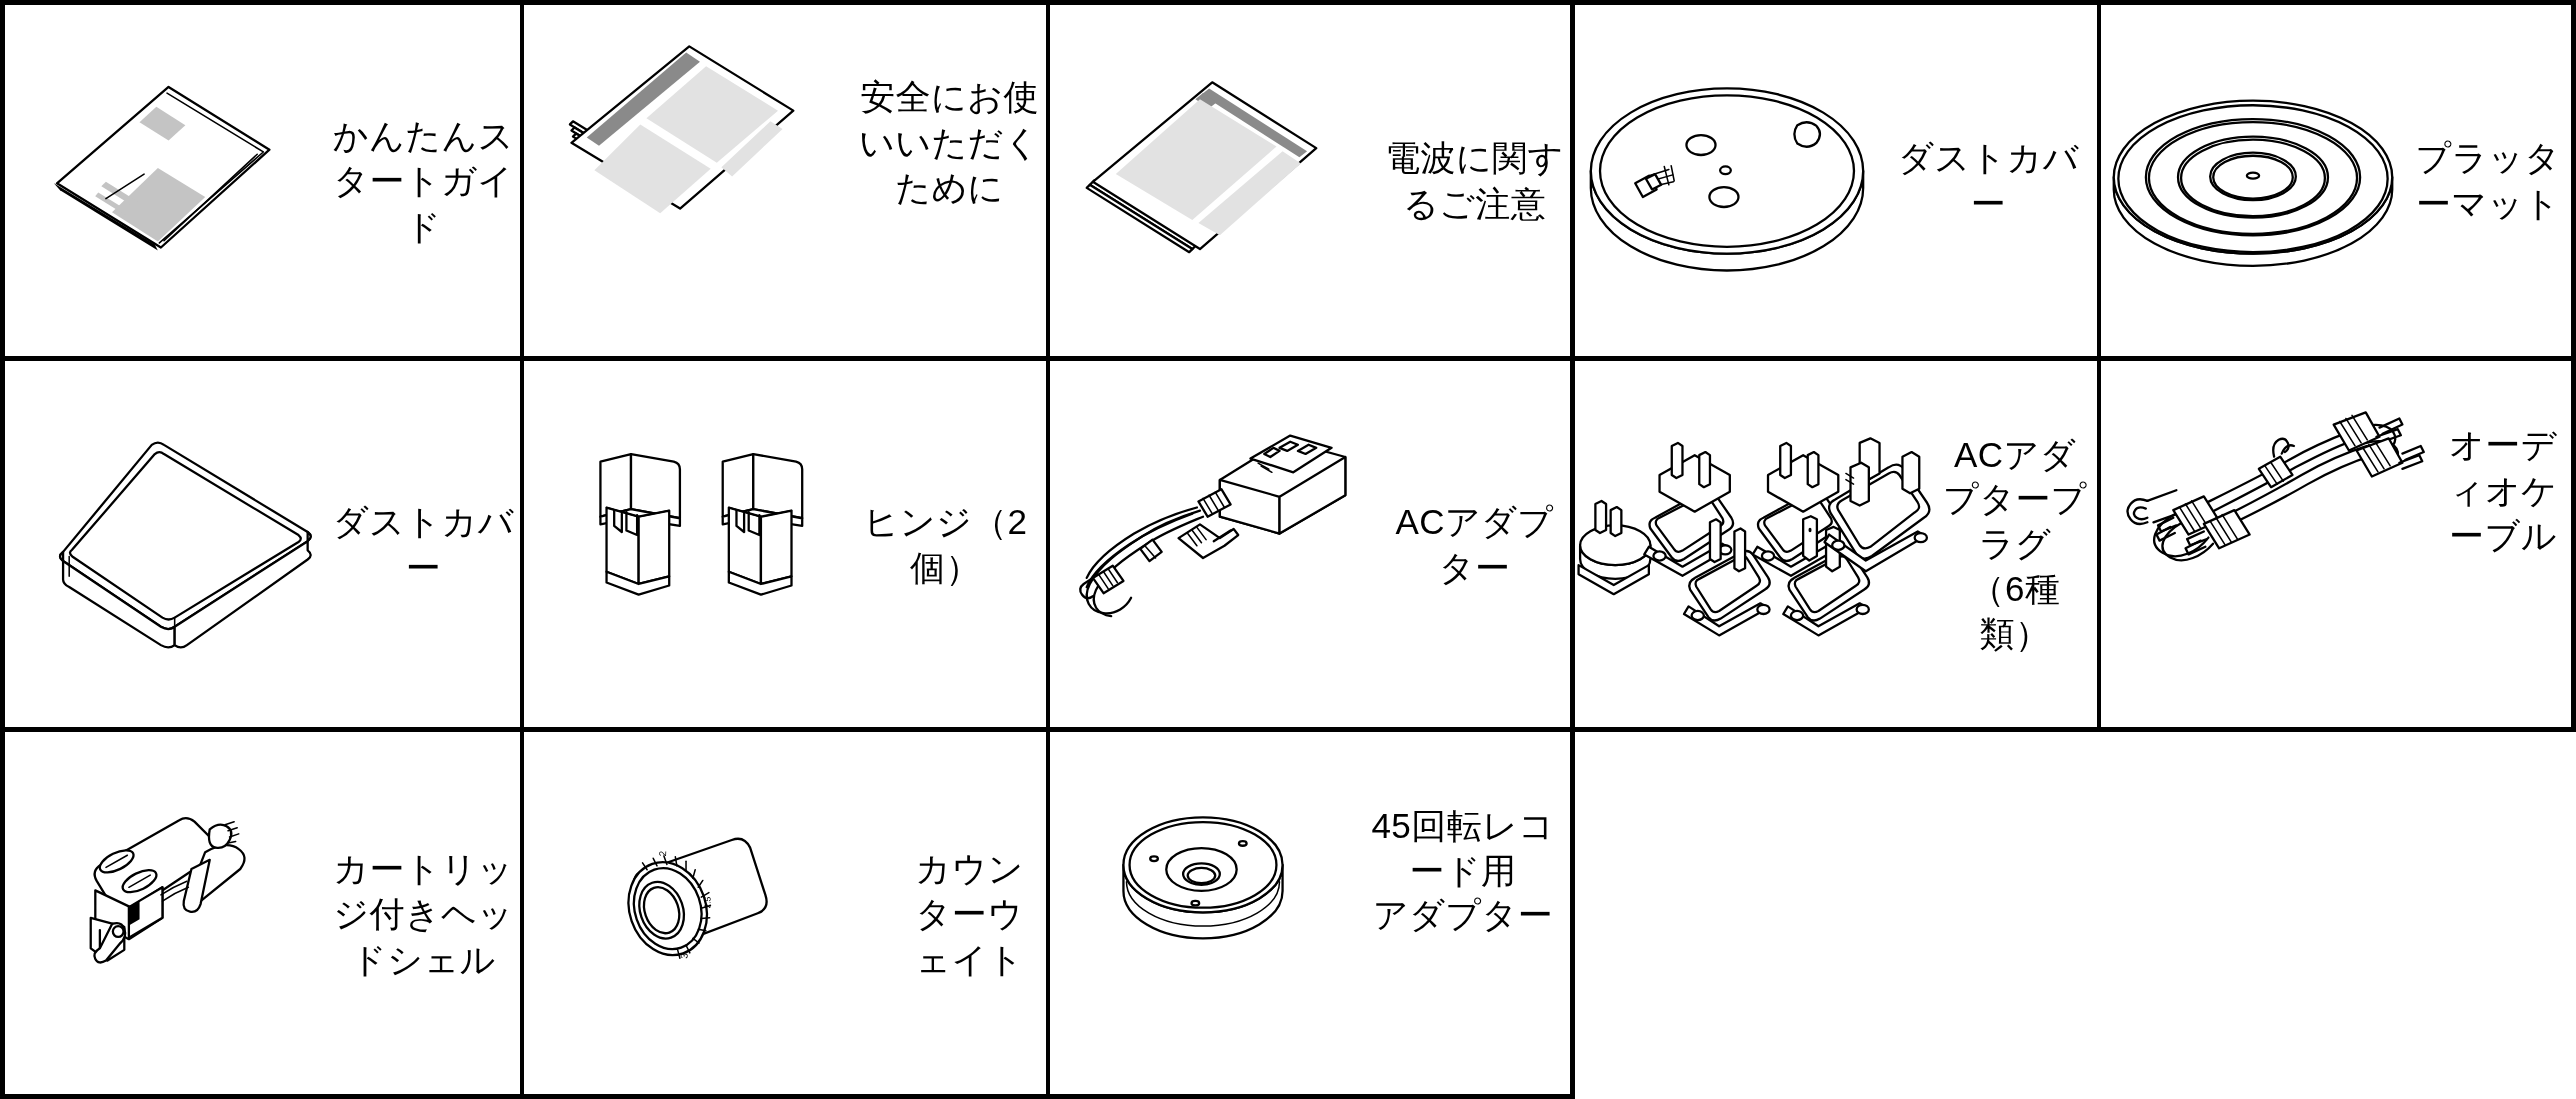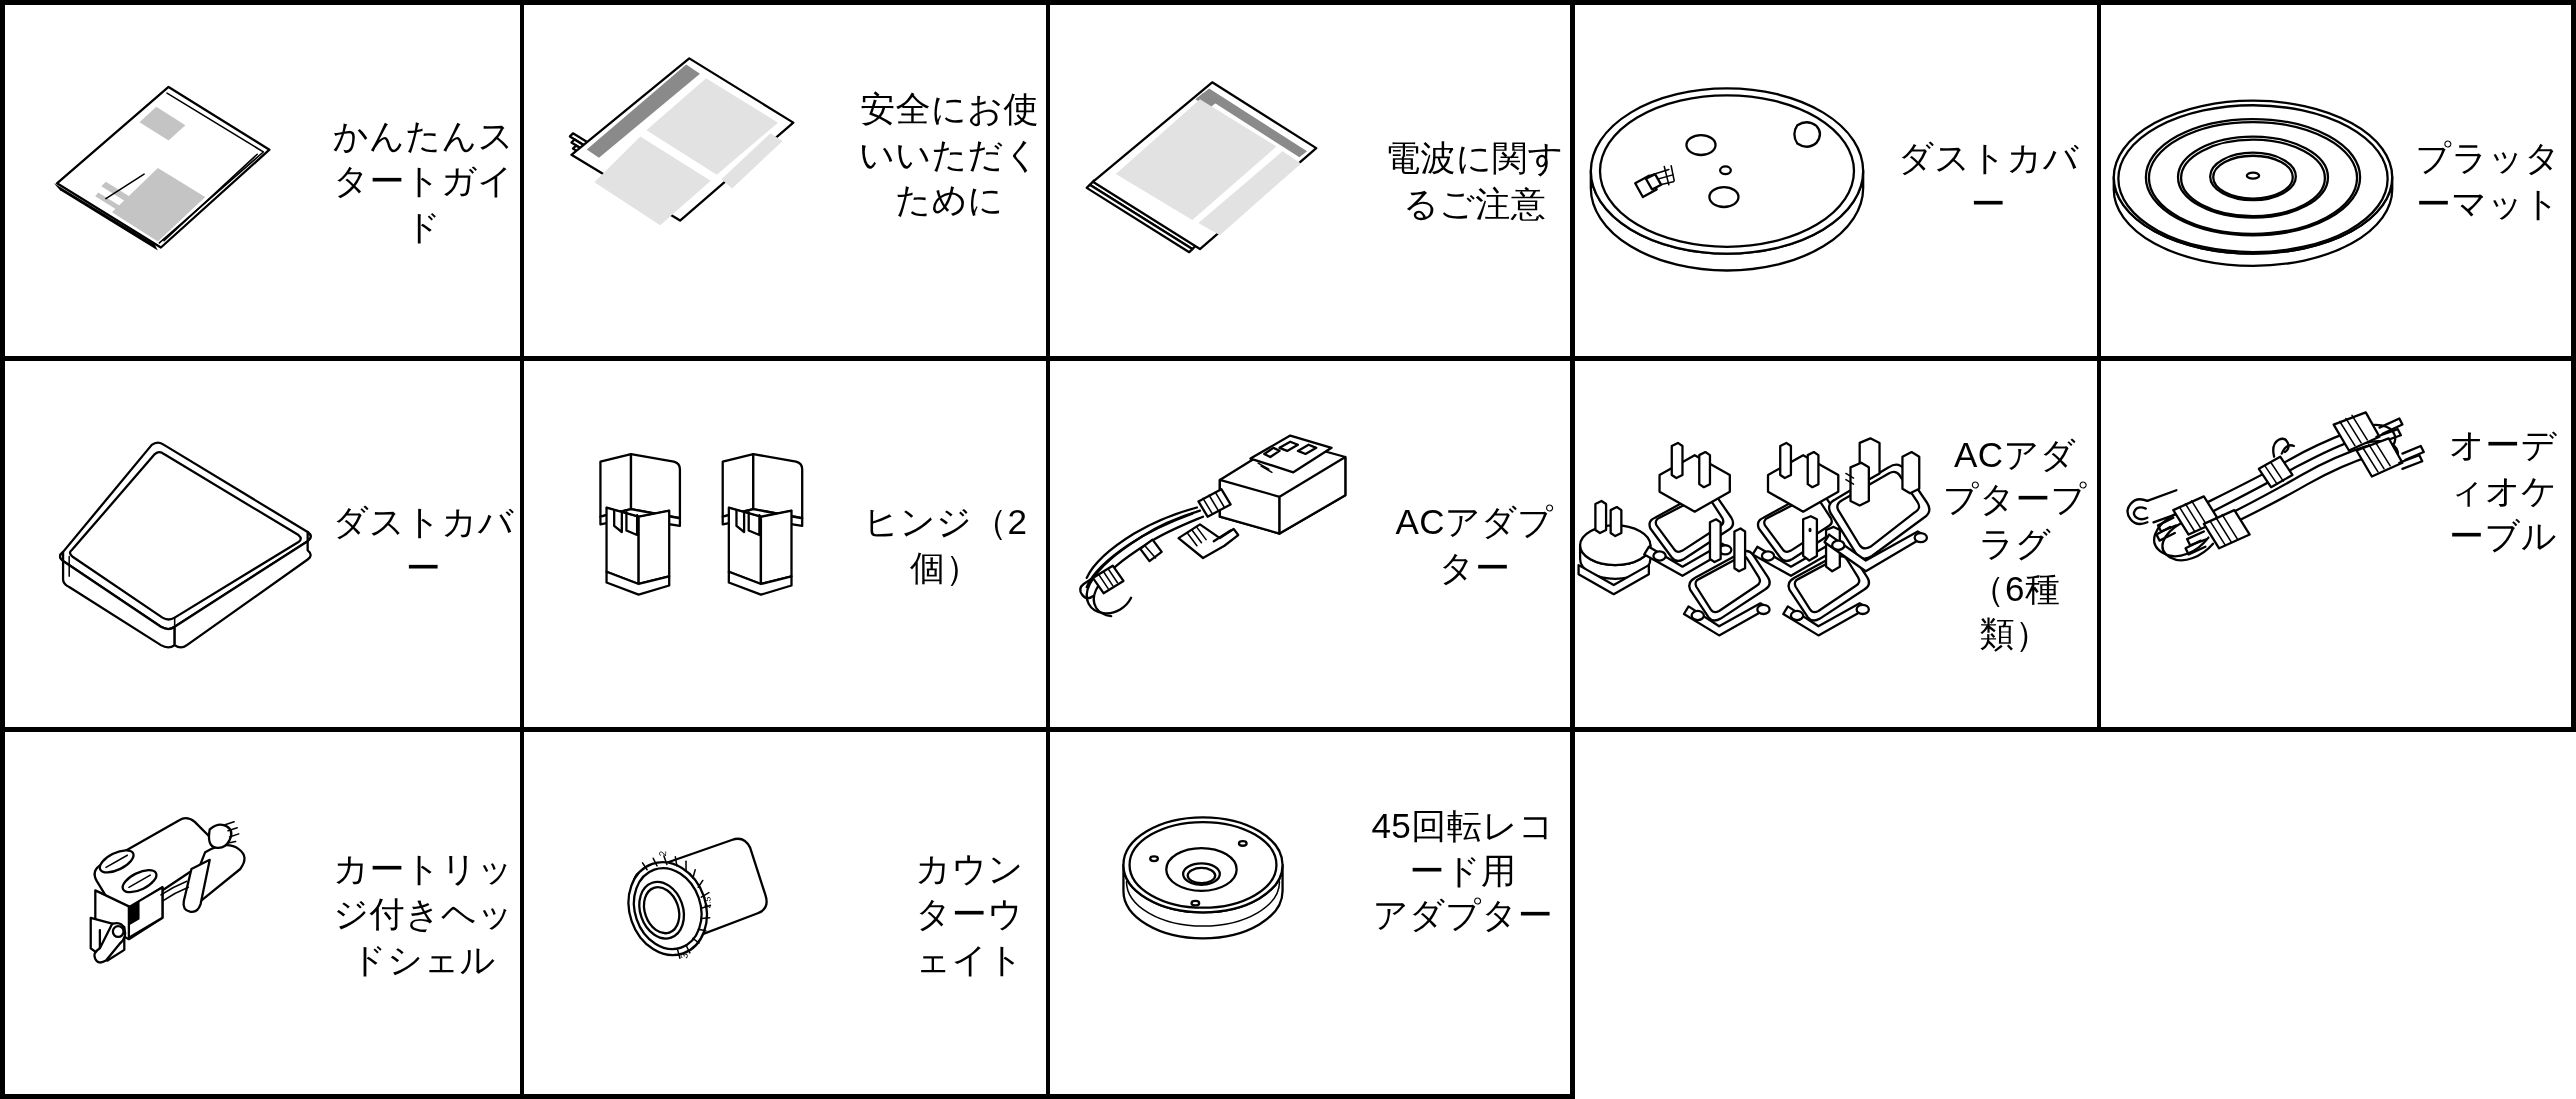--- a/index.html
+++ b/index.html
@@ -94,21 +94,21 @@
         <path class="g-med" d="M200,128 L262,166 L200,224 L140,186 Z"></path>
 
         <path class="g-med" d="M132,146 L174,172 L168,178 L126,152 Z"></path>
         <path class="g-med" d="M122,160 L164,186 L160,191 L118,165 Z"></path>
         <path class="lnT" d="M132,168 L182,136"></path>
       </svg>
     </div>
     <div class="caption">かんたんスタートガイド</div>
   </div>
 
-  <div class="cell" style="left:524px;top:5.4px;width:522px;height:274px;margin-top:12px;">
+  <div class="cell" style="left:524px;top:5.4px;width:522px;height:274px;">
     <div class="art" style="height:226px;">
       <svg width="329" height="222" viewBox="0 0 430 290">
 
         <path class="fillW" d="M60,122 L196,206 L200,202 L64,118 Z"></path>
         <path class="fillW" d="M62,130 L198,214 L202,210 L66,126 Z"></path>
         <path class="fillW" d="M64,138 L200,222 L204,218 L68,134 Z"></path>
 
         <path class="fillW" d="M216,20 L352,104 L204,232 L62,146 Z"></path>
 
         <path class="g-dark" d="M212,28 L230,40 L98,150 L82,139 Z"></path>

